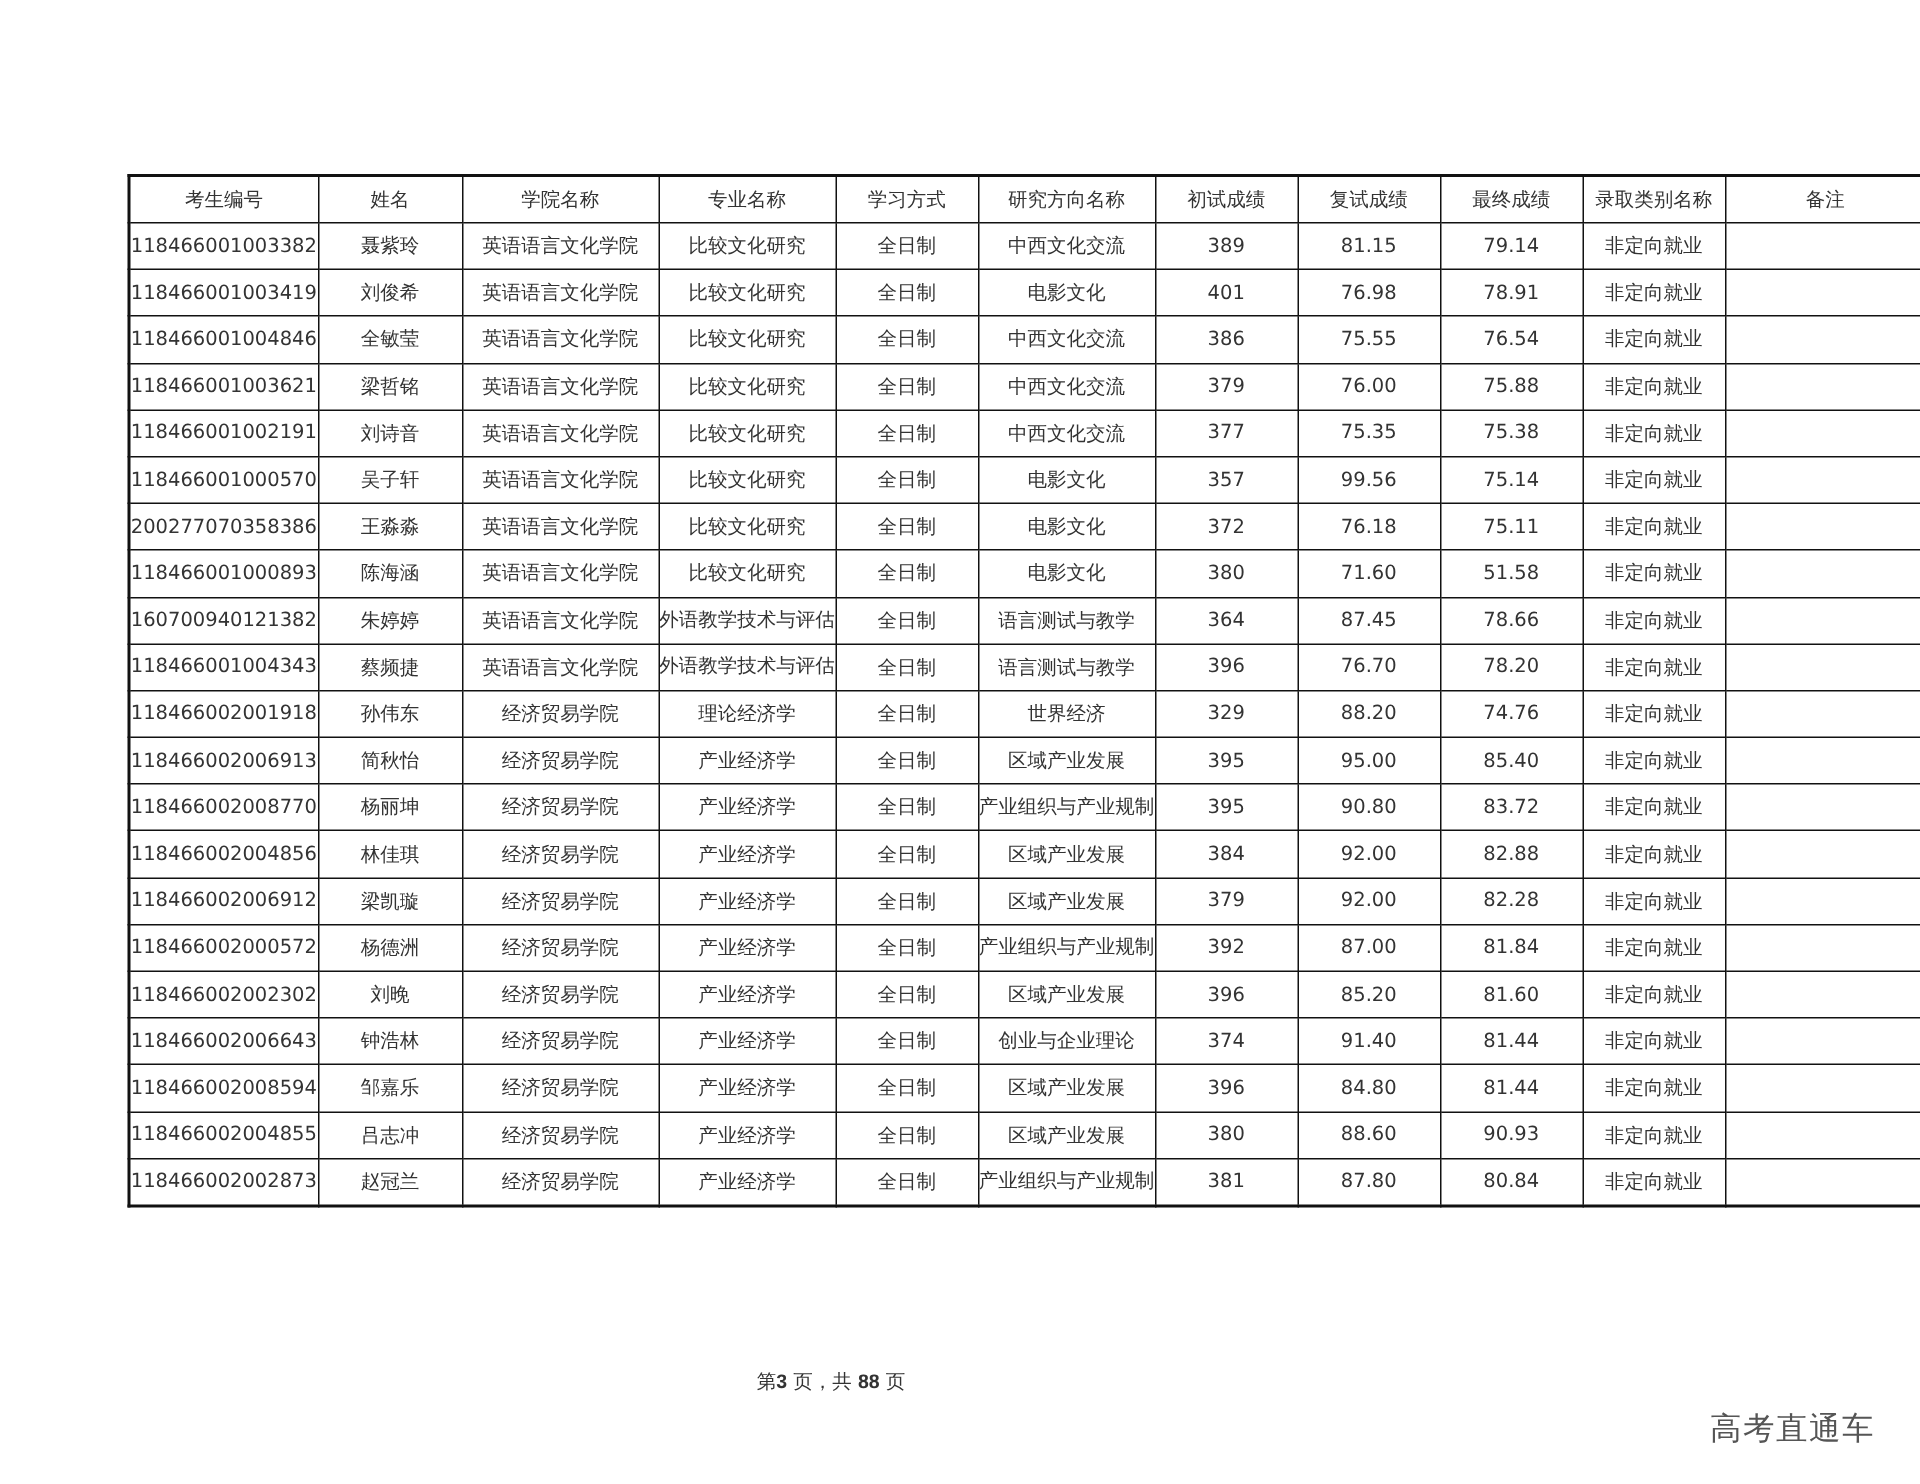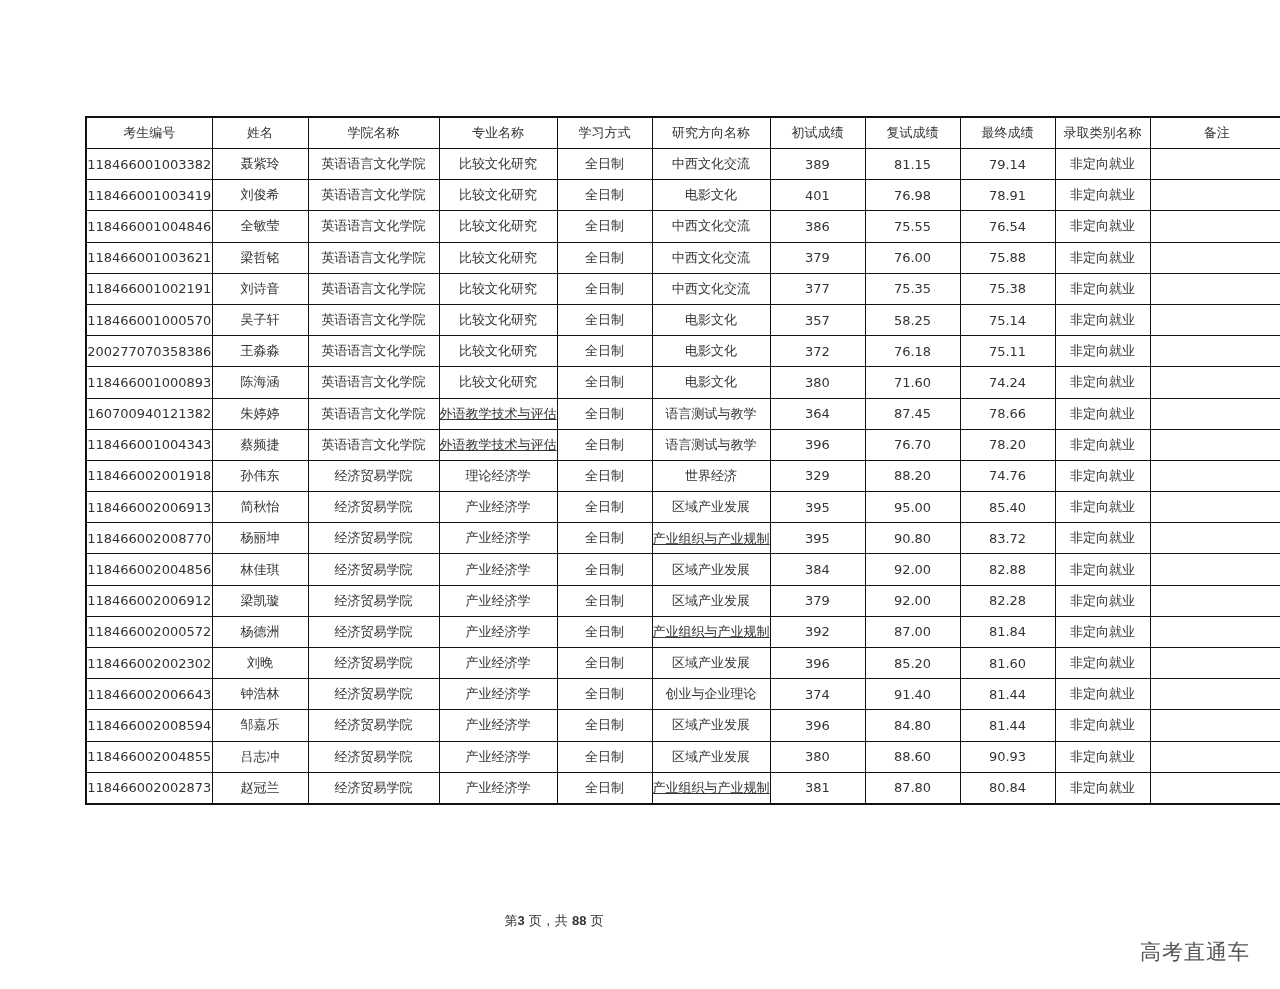--- a/index.html
+++ b/index.html
@@ -14,21 +14,21 @@
   table.roster th, table.roster td {
     border: 1.5px solid #111;
     text-align: center; vertical-align: middle;
     padding: 0; overflow: hidden;
     font-weight: normal;
   }
   table.roster th { height: 30px; font-size: 13px; color: #333; font-family: "DejaVu Sans", sans-serif; }
   table.roster td { height: 30.2px; font-size: 13px; color: #333; font-family: "DejaVu Sans", sans-serif; }
   td.num { font-family: "Liberation Sans", sans-serif; font-size: 14px; color: #111; }
   td.id { font-family: "Liberation Sans", sans-serif; font-size: 14px; color: #111; text-align: left; padding-left: 6px; }
-  td.wrap { line-height: 13px; font-size: 13px; white-space: normal; word-break: break-all; vertical-align: top; padding-top: 2px; text-decoration: underline; }
+  td.wrap { line-height: 13px; font-size: 13px; white-space: normal; word-break: break-all; vertical-align: top; padding-top: 2px; }
   .footer {
     position: absolute; left: 0; width: 1108px; top: 912px; text-align: center;
     font-size: 13px; color: #333; font-family: "DejaVu Serif", serif;
   }
   .footer b { font-family: "Liberation Sans", sans-serif; font-weight: bold; }
   .watermark {
     position: absolute; right: 30px; top: 938px;
     font-size: 21px; color: #555; font-family: Liberation Sans, sans-serif; letter-spacing: 1px;
   }
 </style>
@@ -132,21 +132,21 @@
           <td></td>
         </tr>
         <tr>
           <td class="id">118466001000570</td>
           <td>吴子轩</td>
           <td>英语语言文化学院</td>
           <td>比较文化研究</td>
           <td>全日制</td>
           <td>电影文化</td>
           <td class="num">357</td>
-          <td class="num">58.25</td>
+          <td class="num">99.56</td>
           <td class="num">75.14</td>
           <td>非定向就业</td>
           <td></td>
         </tr>
         <tr>
           <td class="id">200277070358386</td>
           <td>王淼淼</td>
           <td>英语语言文化学院</td>
           <td>比较文化研究</td>
           <td>全日制</td>
@@ -159,21 +159,21 @@
         </tr>
         <tr>
           <td class="id">118466001000893</td>
           <td>陈海涵</td>
           <td>英语语言文化学院</td>
           <td>比较文化研究</td>
           <td>全日制</td>
           <td>电影文化</td>
           <td class="num">380</td>
           <td class="num">71.60</td>
-          <td class="num">74.24</td>
+          <td class="num">51.58</td>
           <td>非定向就业</td>
           <td></td>
         </tr>
         <tr>
           <td class="id">160700940121382</td>
           <td>朱婷婷</td>
           <td>英语语言文化学院</td>
           <td class="wrap">外语教学技术与评估</td>
           <td>全日制</td>
           <td>语言测试与教学</td>

